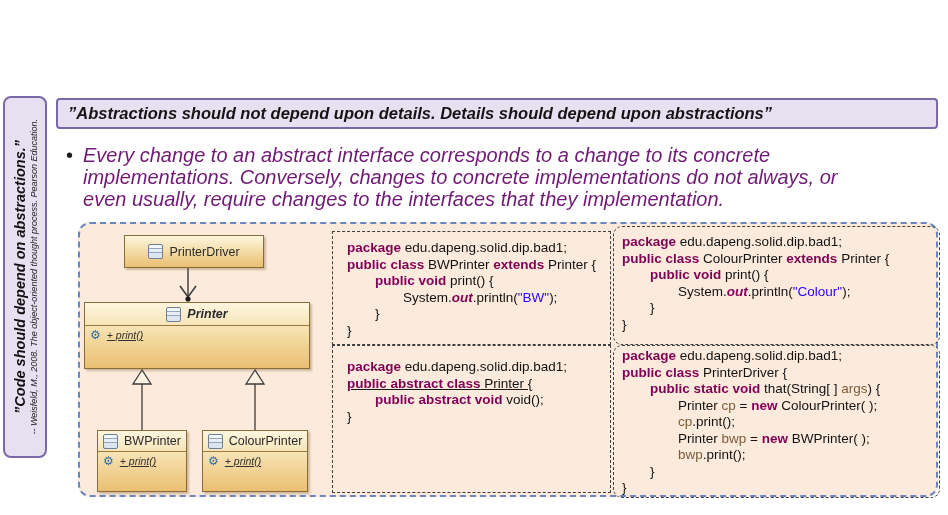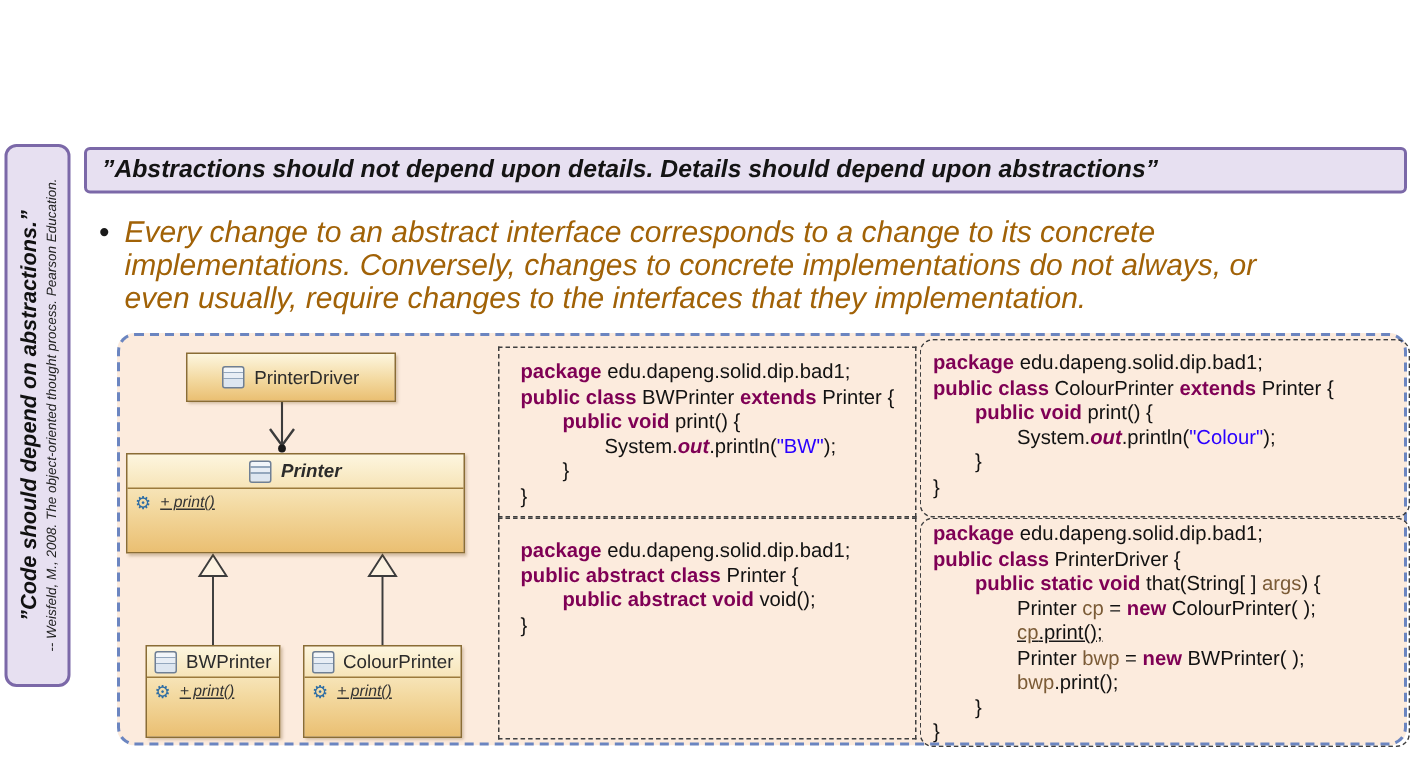--- a/index.html
+++ b/index.html
@@ -21,21 +21,21 @@
            background:#e7e0f1;border:2px solid #7b68a8;border-radius:8px;
            display:flex;flex-direction:row;align-items:center;justify-content:center;gap:1px;}
   .sidebar .vmain, .sidebar .vcite{writing-mode:vertical-rl;transform:rotate(180deg);
            white-space:nowrap;font-style:italic;}
   .sidebar .vmain{font-size:14.5px;font-weight:bold;color:#111;}
   .sidebar .vcite{font-size:9px;color:#222;}
 
   
   .bullet-wrap{position:absolute;left:66px;top:144px;display:flex;}
   .bullet-dot{font-size:20px;line-height:22px;margin-right:10px;}
-  .bullet-lines{font-size:20px;font-style:italic;line-height:22px;color:#a16207;}
+  .bullet-lines{font-size:20px;font-style:italic;line-height:22px;color:#701a75;}
 
   
   .figure{position:absolute;left:78px;top:222px;width:860px;height:275px;
           background:#fcebdd;border:2px dashed #6b85c0;border-radius:12px;box-sizing:border-box;}
 
   
   .quad{position:absolute;border:1.5px dashed #3f3f3f;box-sizing:border-box;}
   .quad.q1{left:252px;top:7px;width:279px;height:114px;padding:8px 0 0 14px;}
   .quad.q2{left:533px;top:2px;width:327px;height:119px;border-radius:9px;padding:7px 0 0 8px;}
   .quad.q3{left:252px;top:121px;width:279px;height:148px;padding:13px 0 0 14px;}
@@ -163,30 +163,30 @@
     <div class="quad q2">
         <div class="code-line" style="padding-left: 0px;"><span class="seg-k">package</span><span class="seg-p"> edu.dapeng.solid.dip.bad1;</span></div>
         <div class="code-line" style="padding-left: 0px;"><span class="seg-k">public class</span><span class="seg-p"> ColourPrinter </span><span class="seg-k">extends</span><span class="seg-p"> Printer {</span></div>
         <div class="code-line" style="padding-left: 28px;"><span class="seg-k">public void</span><span class="seg-p"> print() {</span></div>
         <div class="code-line" style="padding-left: 56px;"><span class="seg-p">System.</span><span class="seg-o">out</span><span class="seg-p">.println(</span><span class="seg-str">"Colour"</span><span class="seg-p">);</span></div>
         <div class="code-line" style="padding-left: 28px;"><span class="seg-p">}</span></div>
         <div class="code-line" style="padding-left: 0px;"><span class="seg-p">}</span></div>
       </div>
     <div class="quad q3">
         <div class="code-line" style="padding-left: 0px;"><span class="seg-k">package</span><span class="seg-p"> edu.dapeng.solid.dip.bad1;</span></div>
-        <div class="code-line" style="padding-left: 0px;"><span class="seg-k">public abstract class</span><span class="seg-p"> Printer {</span></div>
+        <div class="code-line" style="padding-left: 0px; text-decoration: underline;"><span class="seg-k">public abstract class</span><span class="seg-p"> Printer {</span></div>
         <div class="code-line" style="padding-left: 28px;"><span class="seg-k">public abstract void</span><span class="seg-p"> void();</span></div>
         <div class="code-line" style="padding-left: 0px;"><span class="seg-p">}</span></div>
       </div>
     <div class="quad q4">
         <div class="code-line" style="padding-left: 0px;"><span class="seg-k">package</span><span class="seg-p"> edu.dapeng.solid.dip.bad1;</span></div>
         <div class="code-line" style="padding-left: 0px;"><span class="seg-k">public class</span><span class="seg-p"> PrinterDriver {</span></div>
         <div class="code-line" style="padding-left: 28px;"><span class="seg-k">public static void</span><span class="seg-p"> that(String[ ] </span><span class="seg-v">args</span><span class="seg-p">) {</span></div>
         <div class="code-line" style="padding-left: 56px;"><span class="seg-p">Printer </span><span class="seg-v">cp</span><span class="seg-p"> = </span><span class="seg-k">new</span><span class="seg-p"> ColourPrinter( );</span></div>
-        <div class="code-line" style="padding-left: 56px; text-decoration: underline;"><span class="seg-v">cp</span><span class="seg-p">.print();</span></div>
+        <div class="code-line" style="padding-left: 56px;"><span class="seg-v">cp</span><span class="seg-p">.print();</span></div>
         <div class="code-line" style="padding-left: 56px;"><span class="seg-p">Printer </span><span class="seg-v">bwp</span><span class="seg-p"> = </span><span class="seg-k">new</span><span class="seg-p"> BWPrinter( );</span></div>
         <div class="code-line" style="padding-left: 56px;"><span class="seg-v">bwp</span><span class="seg-p">.print();</span></div>
         <div class="code-line" style="padding-left: 28px;"><span class="seg-p">}</span></div>
         <div class="code-line" style="padding-left: 0px;"><span class="seg-p">}</span></div>
       </div>
 
   </div>
 </div>
 
 </body></html>

